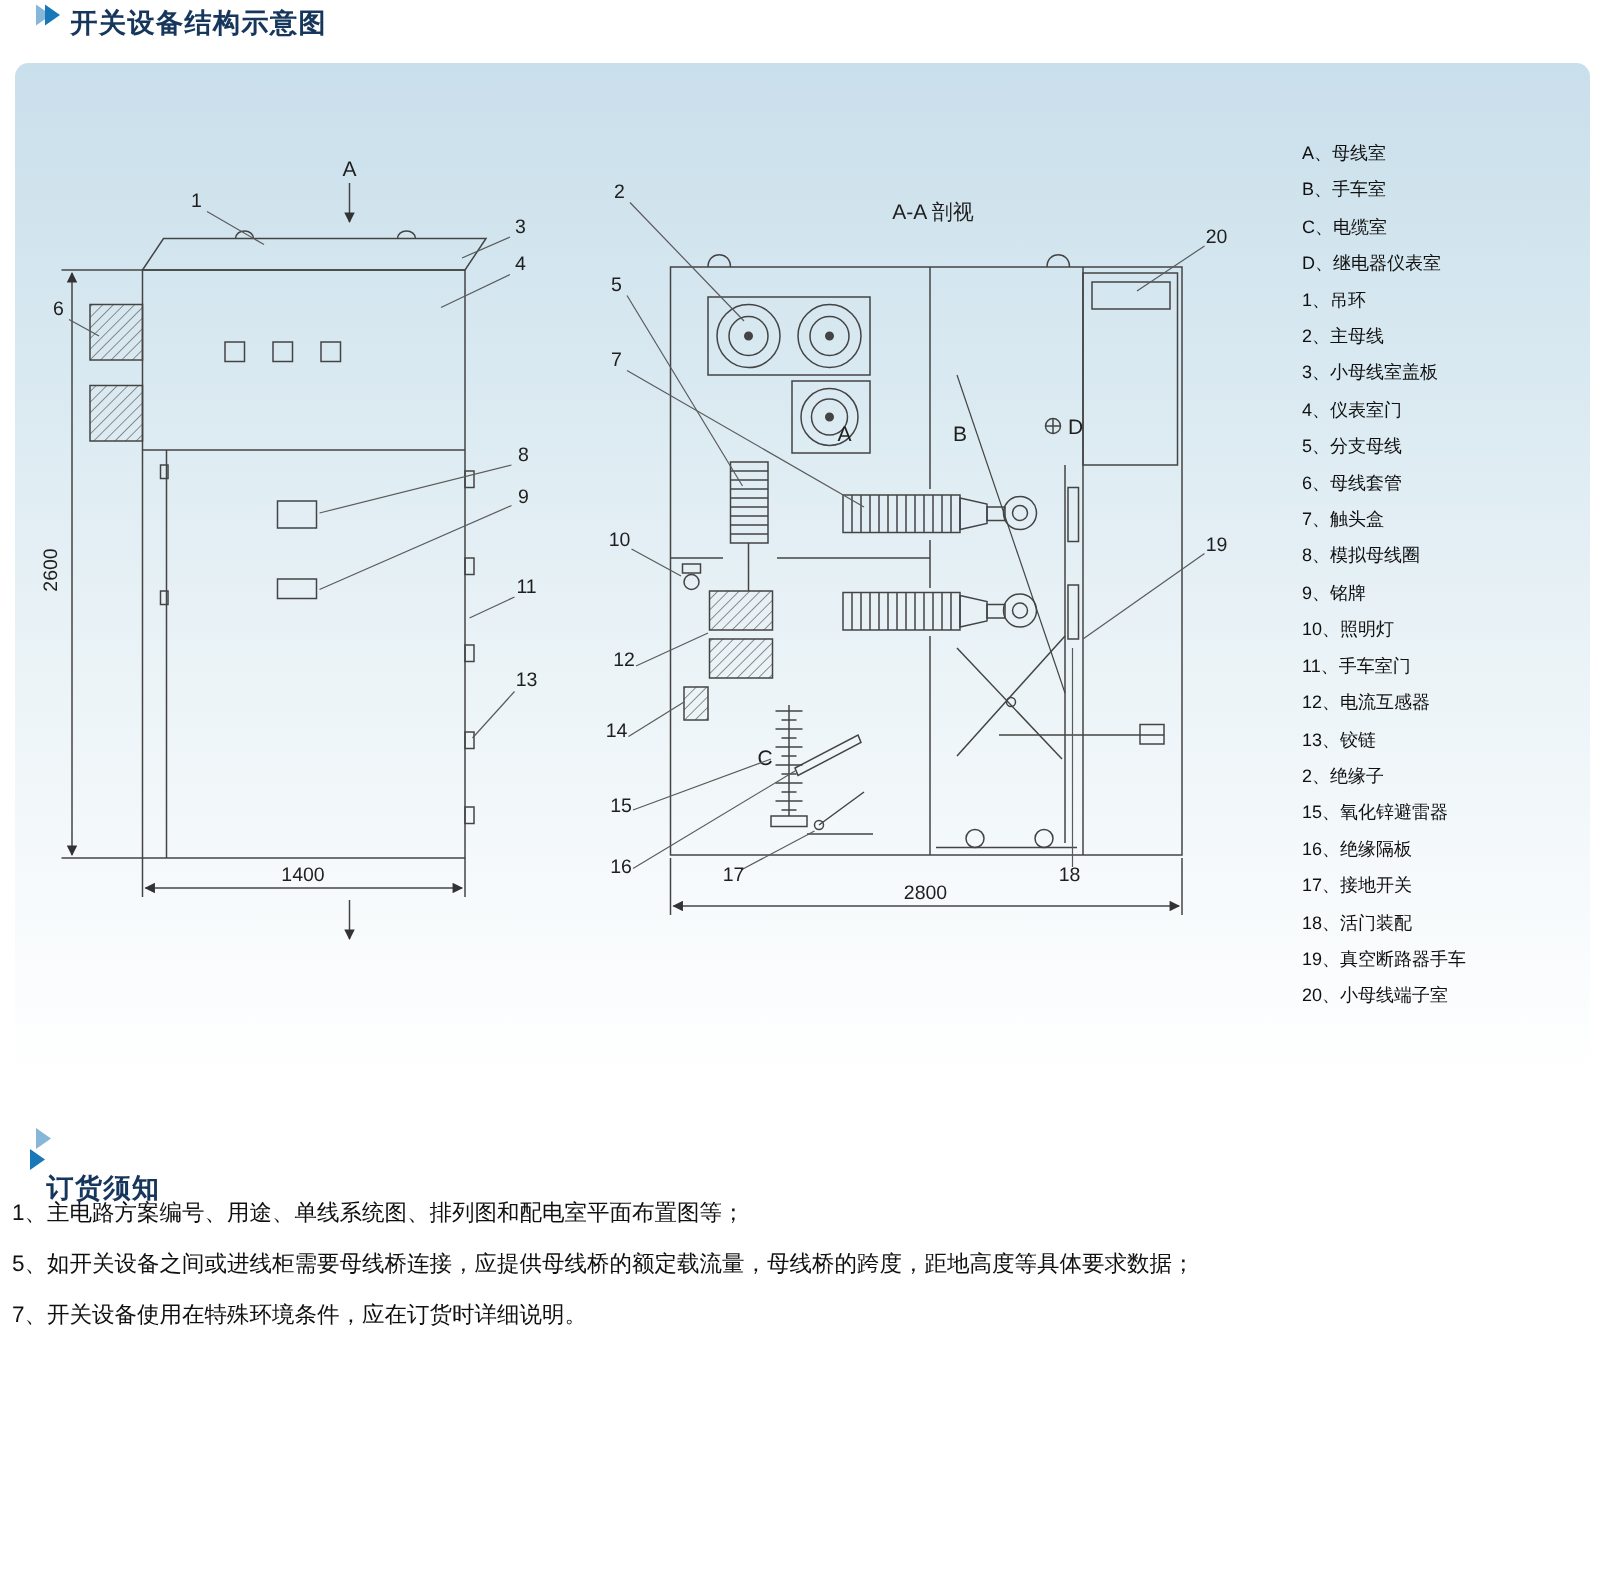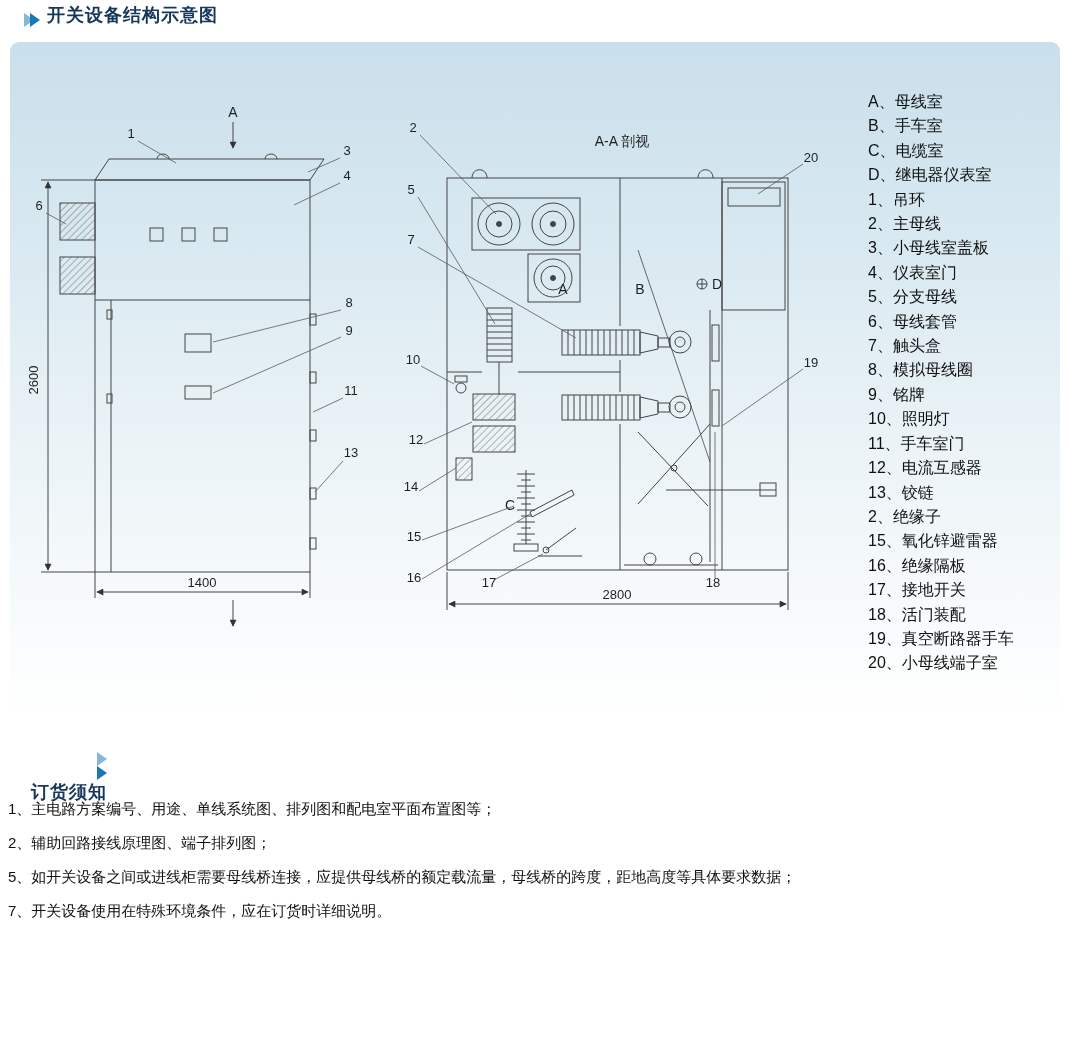--- a/index.html
+++ b/index.html
@@ -1,29 +1,29 @@
 <!DOCTYPE html>
 <html><head>
 <meta charset="utf-8">
 <style>
   * { margin:0; padding:0; box-sizing:border-box; }
   html,body { background:#ffffff; }
   body { font-family:"Liberation Sans","DejaVu Sans",sans-serif; color:#1a1a1a; }
   .page { position:relative; width:1070px; height:1048px; background:#ffffff; overflow:hidden; }
 
-  .section-head { position:absolute; left:8px; display:flex; align-items:flex-end; height:24px;padding-left:16px; }
+  .section-head { position:absolute; left:8px; display:flex; align-items:flex-start; height:24px;padding-left:16px; }
   .tri { width:0; height:0; border-style:solid; border-width:7px 0 7px 10px; border-color:transparent; display:inline-block; }
   .tri-light { border-left-color:#86b6d8; }
   .tri-dark  { border-left-color:#1878b8; margin-left:-4px; }
   .sec-title { font-size:18px; font-weight:bold; color:#16365c; margin-left:7px; letter-spacing:1px; }
 
   .panel { position:absolute; left:10px; top:42px; width:1050px; height:676px; border-radius:9px;
            background:linear-gradient(180deg,#c9dfeb 0%,#d9e9f1 30%,#eef5f8 65%,#ffffff 100%); }
 
-  .legend { position:absolute; left:858px; top:48px; font-size:16px; line-height:24.4px; color:#101010; white-space:nowrap; }
+  .legend { position:absolute; left:858px; top:48px; font-size:12px; line-height:24.4px; color:#101010; white-space:nowrap; }
 
   .ordering { position:absolute; left:8px; top:792px; width:1056px; font-size:15px; line-height:34px; color:#101010; }
 
   svg text { font-family:"Liberation Sans","DejaVu Sans",sans-serif; fill:#1f1f1f; }
   .dia-svg { position:absolute; left:0; top:0; }
 </style>
 </head>
 <body>
 
 <div class="page">
@@ -273,18 +273,17 @@
   </div>
 
   <div class="section-head" style="top:752px;flex-direction:column;">
     <span class="tri tri-light"></span>
     <span class="tri tri-dark"></span>
     <span class="sec-title">订货须知</span>
   </div>
 
   <div class="ordering">
     <div>1、主电路方案编号、用途、单线系统图、排列图和配电室平面布置图等；</div>
-    <div>2、辅助回路接线原理图、端子排列图；</div>
     <div>5、如开关设备之间或进线柜需要母线桥连接，应提供母线桥的额定载流量，母线桥的跨度，距地高度等具体要求数据；</div>
     <div>7、开关设备使用在特殊环境条件，应在订货时详细说明。</div>
   </div>
 
 </div>
 
 </body></html>

